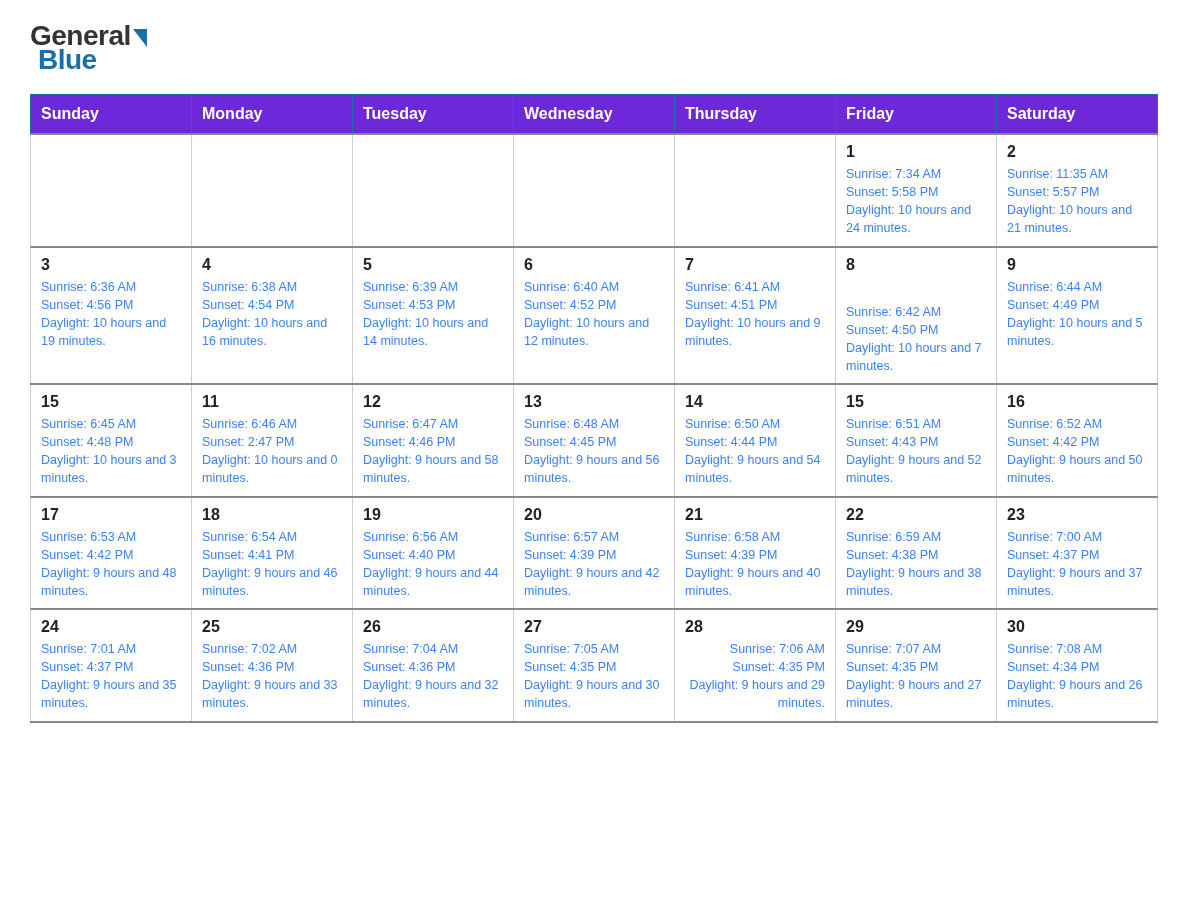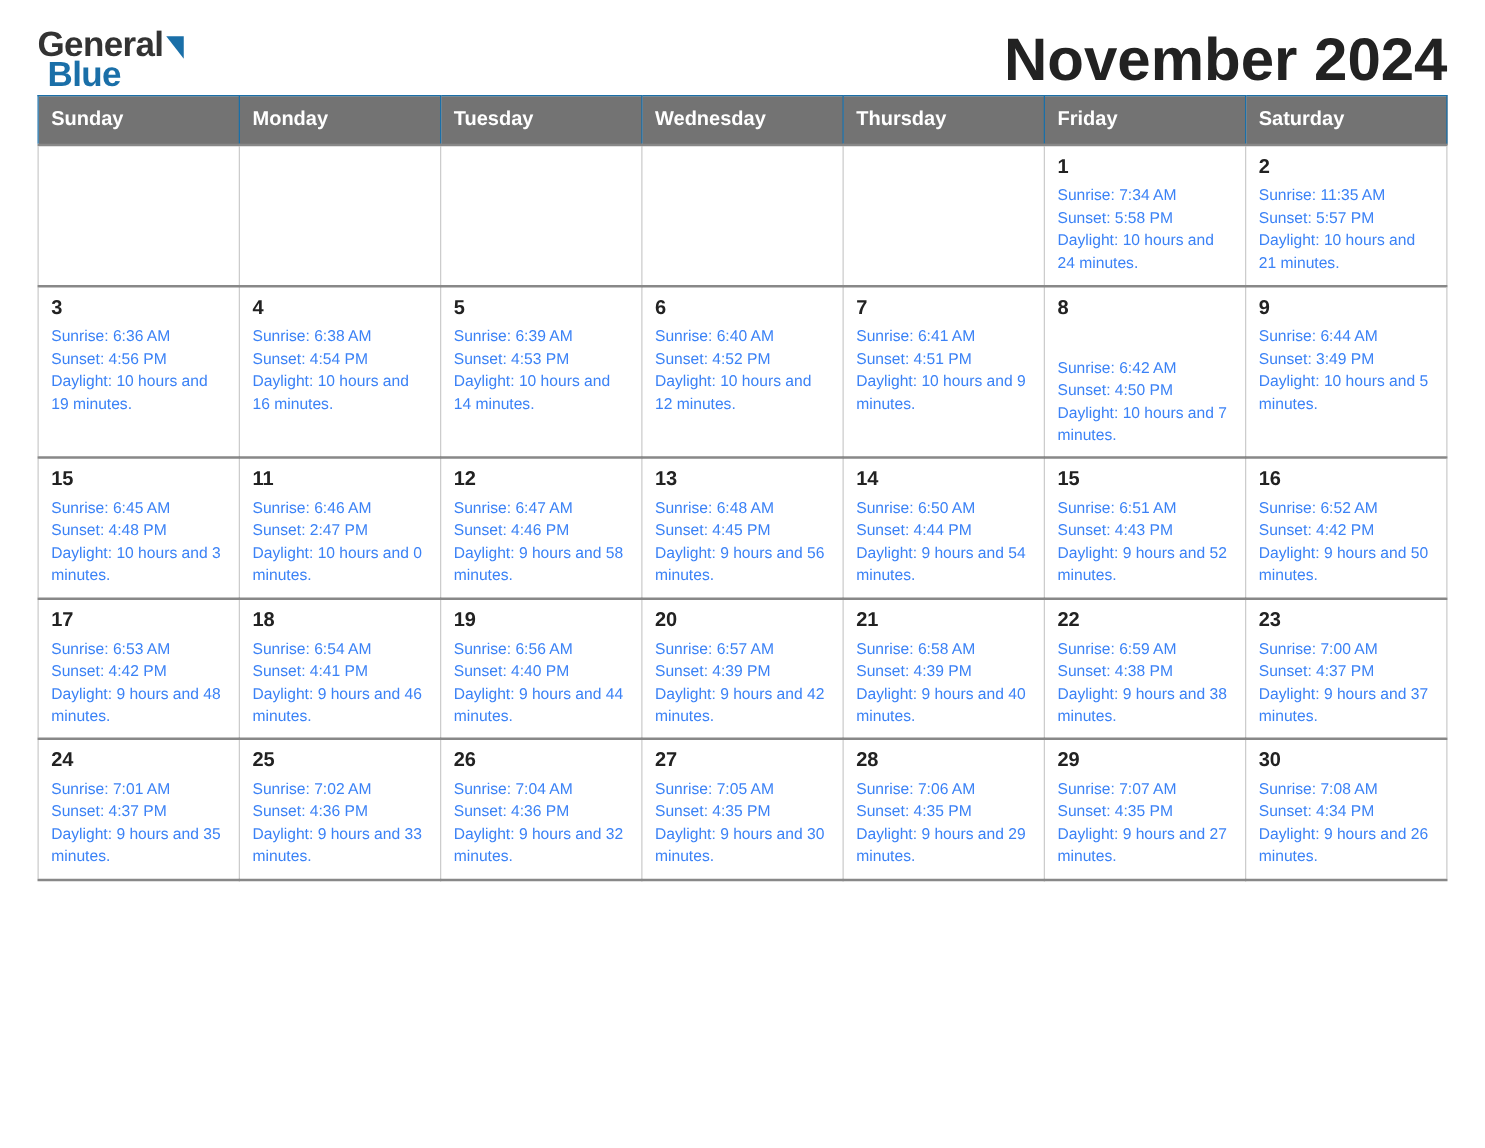--- a/index.html
+++ b/index.html
@@ -6,21 +6,22 @@
     body {
       background: #ffffff;
       font-family: Arial, sans-serif;
       width: 1188px;
       min-height: 918px;
       padding: 20px 30px;
     }
     .header-area {
       display: flex;
       justify-content: space-between;
-      align-items: flex-end;
+      align-items: center;
+      margin-bottom: 18px;
     }
     .logo {
       display: flex;
       flex-direction: column;
       align-items: flex-start;
     }
     .logo-top {
       display: flex;
       align-items: center;
     }
@@ -59,21 +60,21 @@
       font-size: 20px;
       color: #555;
       margin-top: 4px;
     }
     .calendar {
       width: 100%;
       border-collapse: collapse;
       border: 1px solid #ccc;
     }
     .calendar th {
-      background-color: #737373;
+      background-color: #6d28d9;
       color: #ffffff;
       font-size: 16px;
       font-weight: 600;
       padding: 10px 10px;
       text-align: left;
       border: 1px solid #1a6fa8;
     }
     .calendar td {
       vertical-align: top;
       border: 1px solid #ccc;
@@ -110,21 +111,20 @@
   <div class="logo">
     <div class="logo-top">
       <span class="logo-general">General</span>
       <div class="logo-arrow"></div>
     </div>
     <div style="display:flex; align-items:center; margin-top:-2px; padding-left:4px;">
       <span class="logo-bottom">Blue</span>
     </div>
   </div>
   <div class="title-area">
-    <div class="main-title">November 2024</div>
   </div>
 </div>
 
 <table class="calendar">
   <thead>
     <tr>
     <th>Sunday</th>
         <th>Monday</th>
         <th>Tuesday</th>
         <th>Wednesday</th>
@@ -186,21 +186,21 @@
         </td>
         <td>
           <span class="day-number">8</span>
           <div class="day-info" style="white-space: pre-line; margin-top: 29px;">Sunrise: 6:42 AM
 Sunset: 4:50 PM
 Daylight: 10 hours and 7 minutes.</div>
         </td>
         <td>
           <span class="day-number">9</span>
           <div class="day-info" style="white-space: pre-line;">Sunrise: 6:44 AM
-Sunset: 3:49 PM
+Sunset: 4:49 PM
 Daylight: 10 hours and 5 minutes.</div>
         </td>
       </tr>
       <tr>
         <td>
           <span class="day-number">15</span>
           <div class="day-info" style="white-space: pre-line;">Sunrise: 6:45 AM
 Sunset: 4:48 PM
 Daylight: 10 hours and 3 minutes.</div>
         </td>
@@ -305,21 +305,21 @@
 Daylight: 9 hours and 32 minutes.</div>
         </td>
         <td>
           <span class="day-number">27</span>
           <div class="day-info" style="white-space: pre-line;">Sunrise: 7:05 AM
 Sunset: 4:35 PM
 Daylight: 9 hours and 30 minutes.</div>
         </td>
         <td>
           <span class="day-number">28</span>
-          <div class="day-info" style="white-space: pre-line;">Sunrise: 7:06 AM
+          <div class="day-info" style="white-space: pre-line; text-align: right;">Sunrise: 7:06 AM
 Sunset: 4:35 PM
 Daylight: 9 hours and 29 minutes.</div>
         </td>
         <td>
           <span class="day-number">29</span>
           <div class="day-info" style="white-space: pre-line;">Sunrise: 7:07 AM
 Sunset: 4:35 PM
 Daylight: 9 hours and 27 minutes.</div>
         </td>
         <td>

